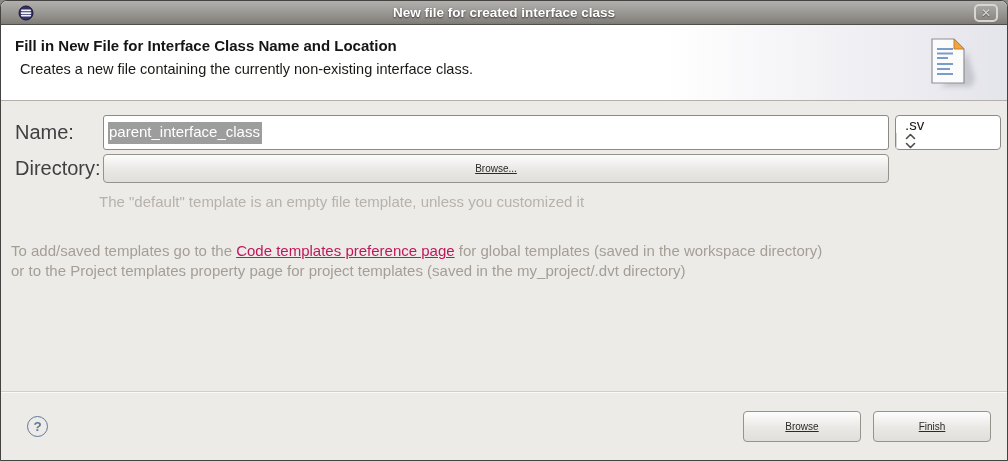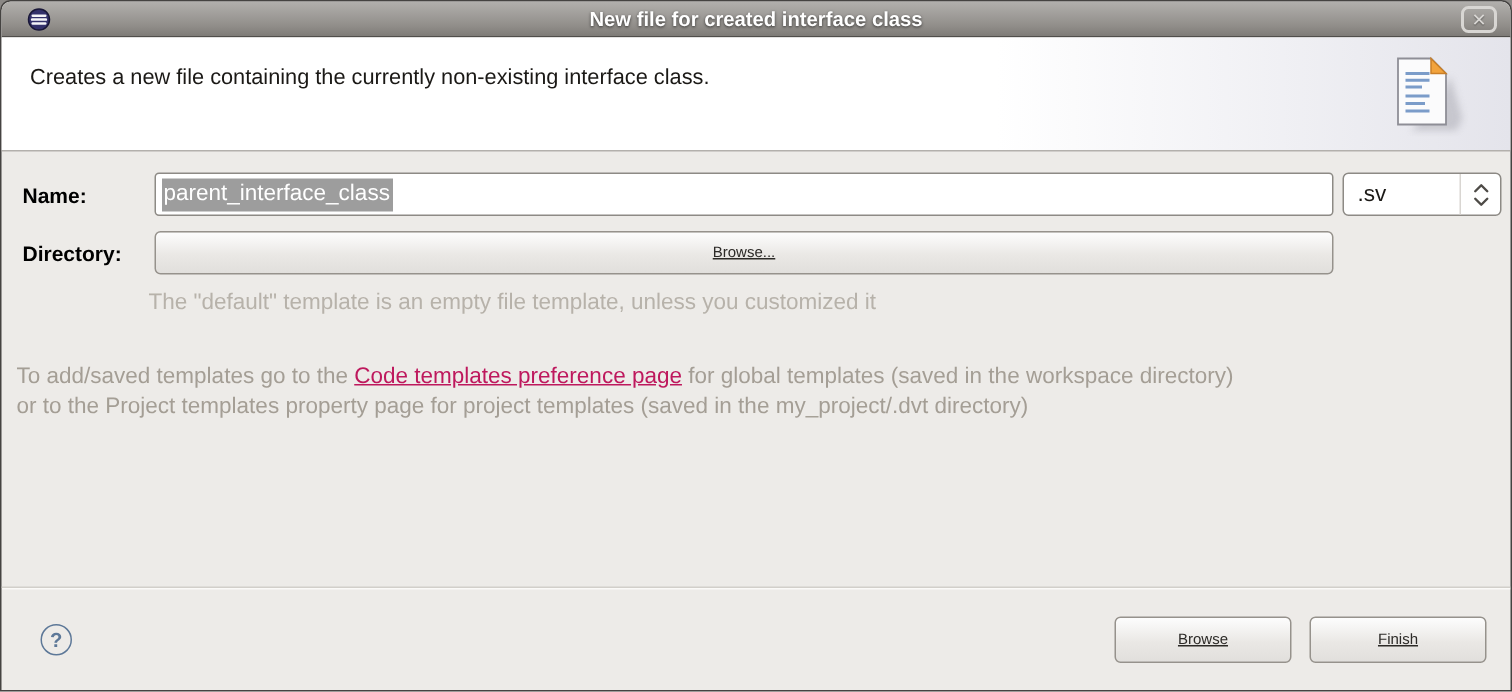--- a/index.html
+++ b/index.html
@@ -50,32 +50,32 @@
   .header-title { font-size:15px; font-weight:bold; color:#171513; }
   .header-subtitle { font-size:14.5px; color:#1b1916; margin:7px 0 0 5px; }
   .doc-icon { position:absolute; right:28px; top:12px; }
 
   
   .content { flex:1; padding:14px 6px 0 14px; }
   .form-row {
     display:grid; grid-template-columns:82px 1fr 106px;
     column-gap:6px; height:29px; margin-bottom:10px;
   }
-  .form-label { font-size:14px; color:#000000; align-self:center;font-weight:bold; }
+  .form-label { font-size:20px; color:#404040; align-self:center; }
   .field {
     background:#ffffff; border:1px solid #8d8a85; border-radius:3px;
     display:flex; align-items:center; padding:0 4px;
     font-size:15px; color:#1b1916; overflow:hidden; white-space:nowrap;
   }
   .field.disabled { background:#f3f1ee; border-color:#bdb9b4; color:#b4afa8; }
   .selected-text { background:#9d9d9d; color:#ffffff; padding:1px 2px 4px 1px; }
 
   .combo {
     background:#ffffff; border:1px solid #8d8a85; border-radius:4px;
-    display:flex; align-items:stretch;
+    display:flex; align-items:stretch;flex-direction:column;
   }
   .combo-value { flex:1; display:flex; align-items:center; padding-left:9px; font-size:15px; color:#1b1916; }
   .combo-spinner {
     width:27px; border-left:1px solid #d9d6d2;
     display:flex; flex-direction:column; align-items:center; justify-content:center; gap:2px;
   }
 
   .btn {
     background:linear-gradient(#fdfdfd,#eae8e5 55%,#e1dfdc);
     border:1px solid #96928c; border-radius:4px;
@@ -119,20 +119,21 @@
         <rect x="3" y="4.6" width="10" height="1.7" rx="0.8" fill="#f4f4f8"></rect>
         <rect x="2.6" y="7.2" width="10.8" height="1.7" rx="0.8" fill="#f4f4f8"></rect>
         <rect x="3" y="9.8" width="10" height="1.7" rx="0.8" fill="#f4f4f8"></rect>
       </svg>
     </span>
     <span class="titlebar-title">New file for created interface class</span>
     <span class="close-btn">✕</span>
   </div>
 
   <div class="header">
+    <div class="header-title">Fill in New File for Interface Class Name and Location</div>
     <div class="header-subtitle">Creates a new file containing the currently non-existing interface class.</div>
     <span class="doc-icon">
       <svg width="52" height="54" viewBox="0 0 52 54">
         <defs>
             <filter id="sh" x="-30%" y="-30%" width="160%" height="160%">
               <feGaussianBlur stdDeviation="2.4"></feGaussianBlur>
             </filter>
           </defs>
         <polygon points="14,50 44,50 48,42 40,14 34,26" fill="#b9b9c1" opacity="0.7" filter="url(#sh)"></polygon>
         <path d="M5 2 H27 L37 12 V46 H5 Z" fill="#fbfbfc" stroke="#8e8e96" stroke-width="1.2"></path>

